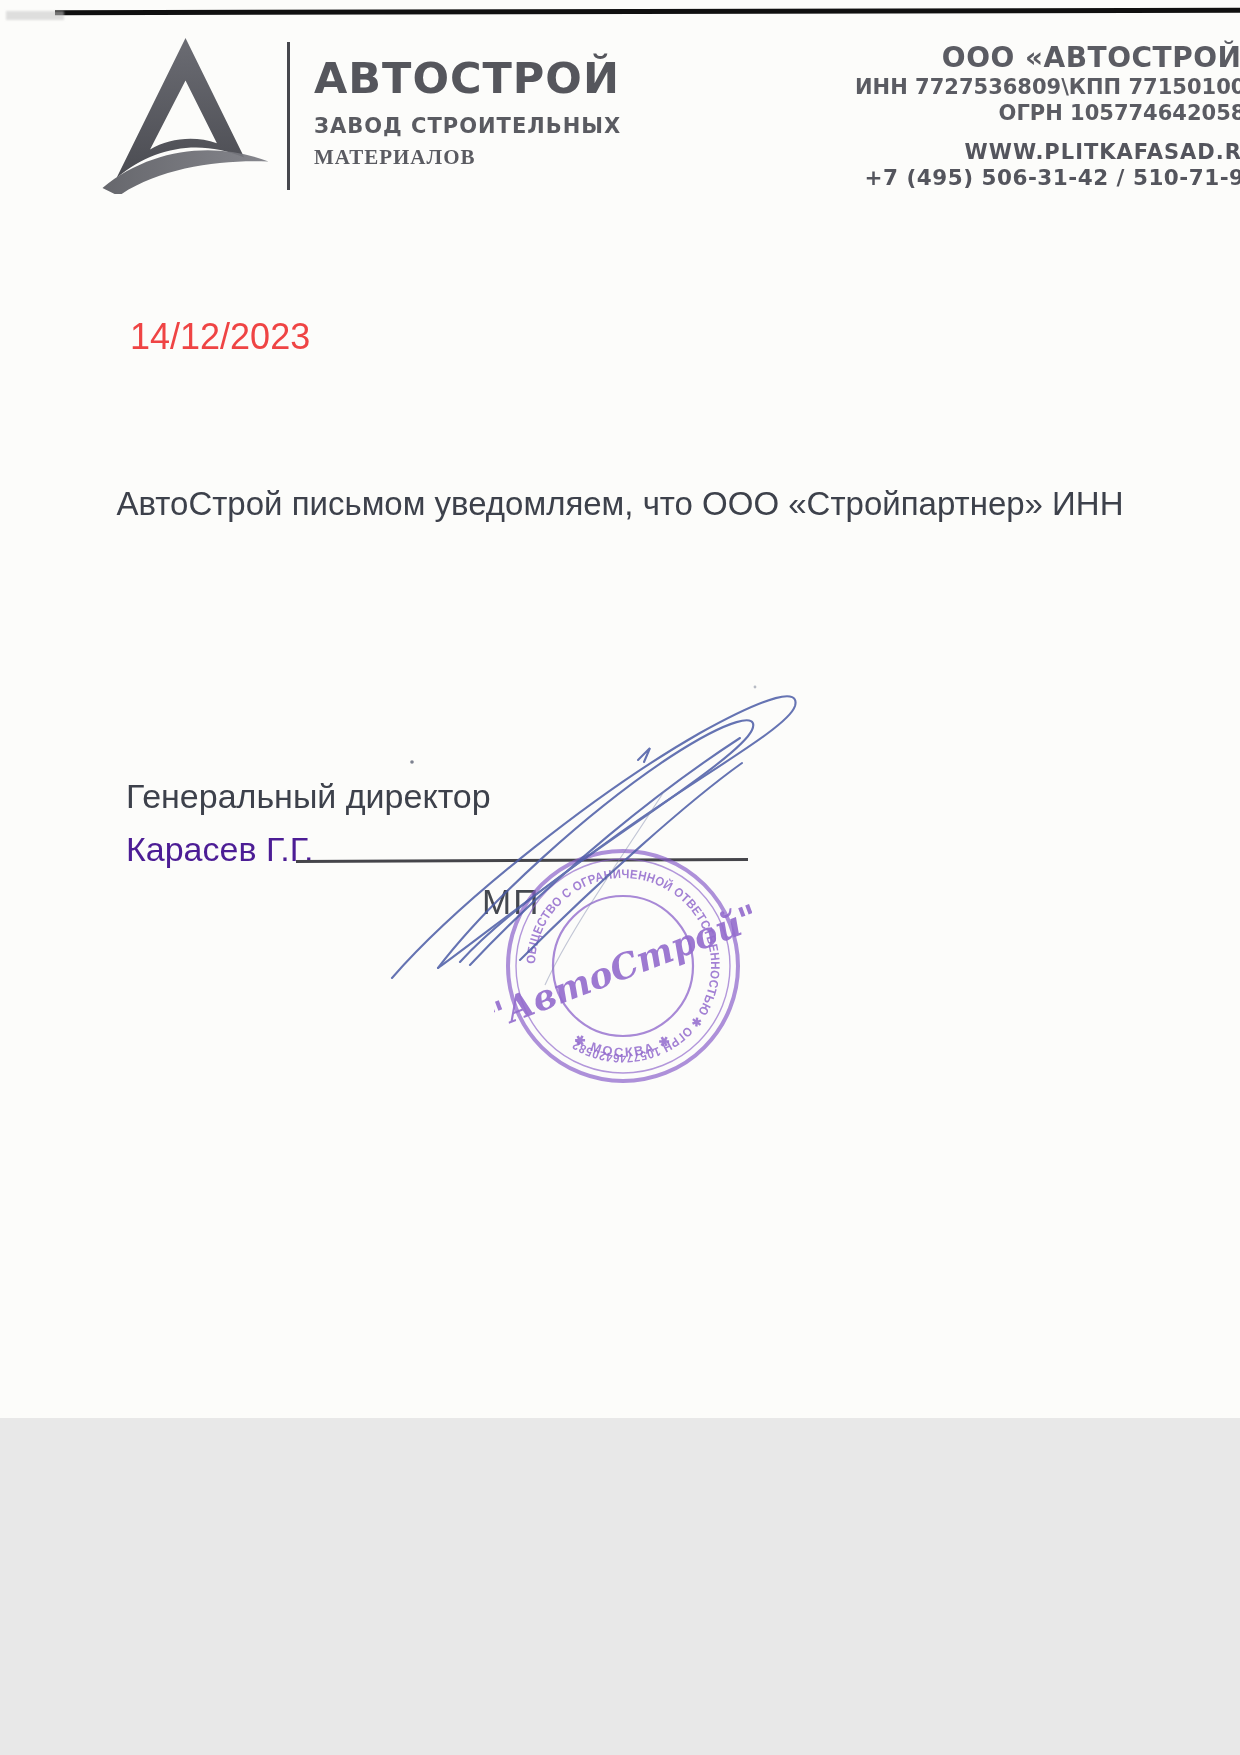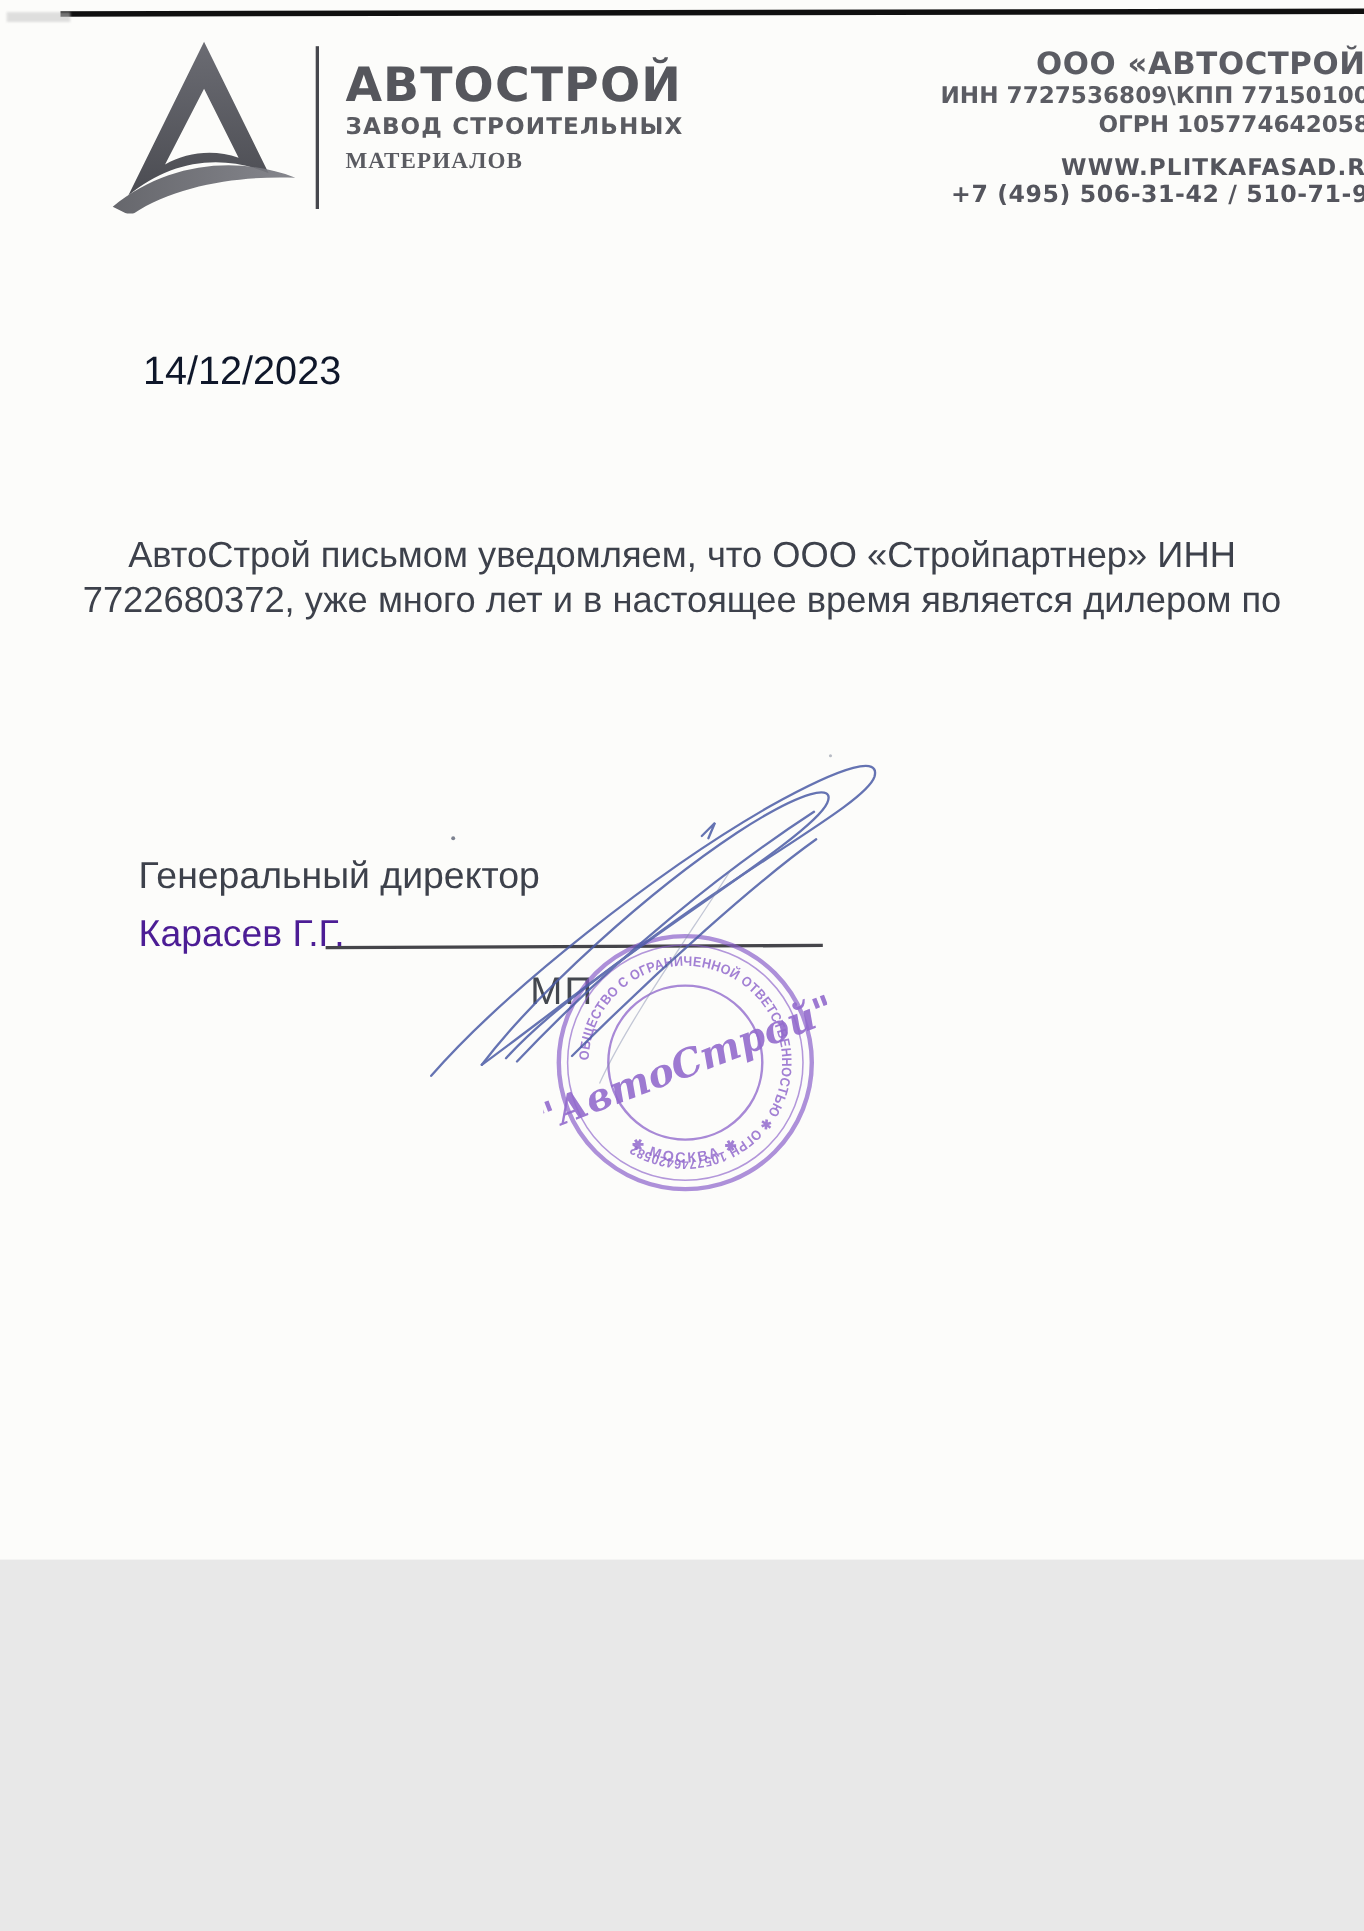--- a/index.html
+++ b/index.html
@@ -13,30 +13,30 @@
     background:#101010;transform:rotate(-0.12deg);}
   .scan-top-smudge{position:absolute;left:6px;top:11px;width:58px;height:9px;
     background:#c7c7c7;opacity:.55;filter:blur(1px);}
   .speck{position:absolute;border-radius:50%;background:#aeb2b9;}
   .speck-a{left:371px;top:1451px;width:4px;height:4px;opacity:.8;}
   
   .logo-mark{position:absolute;left:96px;top:34px;}
   .logo-divider{position:absolute;left:287px;top:42px;width:3px;height:148px;background:#46474d;}
   .logo-text{position:absolute;left:314px;top:54px;font-family:"DejaVu Sans","Liberation Sans",sans-serif;}
   .brand{font-size:43px;line-height:48px;font-weight:900;letter-spacing:1px;color:#55565c;}
-  .brand-sub{font-size:21px;line-height:22px;font-weight:800;letter-spacing:1px;color:#5a5b61;margin-top:2px;}
+  .brand-sub{font-size:21px;line-height:22px;font-weight:800;letter-spacing:1px;color:#5a5b61;margin-top:13px;}
   .brand-sub2{margin-top:9px;font-family:Liberation Serif, serif;}
   .company-block{position:absolute;top:42px;right:-20px;text-align:right;
     font-family:"DejaVu Sans","Liberation Sans",sans-serif;white-space:nowrap;}
   .cb-name{font-size:28px;line-height:32px;font-weight:900;letter-spacing:.5px;color:#5b5c63;}
   .cb-line{font-size:21px;line-height:26px;font-weight:800;color:#5b5c63;}
   .cb-web{margin-top:14px;font-size:21px;line-height:25px;font-weight:800;letter-spacing:1px;color:#54555d;}
   .cb-phone{font-size:21.5px;line-height:25px;font-weight:800;letter-spacing:.5px;color:#54555d;}
   
-  .date-line{position:absolute;left:130px;top:316px;font-size:36px;color:#0f172a;}
+  .date-line{position:absolute;left:130px;top:316px;font-size:36px;color:#ef4444;}
   .body-par{position:absolute;left:58px;top:483px;width:1124px;text-align:center;
     font-size:33px;line-height:41px;color:#3d414b;}
   .role-line{position:absolute;left:126px;top:777px;font-size:34px;color:#3d414b;text-align:center;}
   .name-line{position:absolute;left:126px;top:830px;font-size:34px;color:#4c1d95;}
   .sign-underline{position:absolute;left:296px;top:859px;width:452px;height:2.5px;
     background:#45454a;transform:rotate(-0.25deg);}
   .mp-label{position:absolute;left:482px;top:882px;font-size:35px;letter-spacing:2px;color:#44484f;}
   
   .stamp-svg{position:absolute;left:494px;top:837px;opacity:.92;}
   .signature-svg{position:absolute;left:370px;top:680px;}
@@ -78,21 +78,20 @@
     <div class="cb-line">ИНН 7727536809\КПП 771501001</div>
     <div class="cb-line">ОГРН 1057746420588</div>
     <div class="cb-web">WWW.PLITKAFASAD.RU</div>
     <div class="cb-phone">+7 (495) 506-31-42 / 510-71-98</div>
   </div>
 
   <div class="date-line">14/12/2023</div>
 
   <div class="body-par">
     <div>АвтоСтрой письмом уведомляем, что ООО «Стройпартнер» ИНН</div>
-    <div>7722680372, уже много лет и в настоящее время является дилером по</div>
   </div>
 
   <div class="role-line">Генеральный директор</div>
   <div class="name-line">Карасев Г.Г.</div>
   <div class="sign-underline"></div>
   <div class="mp-label">МП</div>
 
   <svg class="stamp-svg" width="258" height="258" viewBox="0 0 258 258">
     <g stroke="#8a5fc9" fill="none">
       <circle cx="129" cy="129" r="115" stroke-width="4" opacity=".75"></circle>

